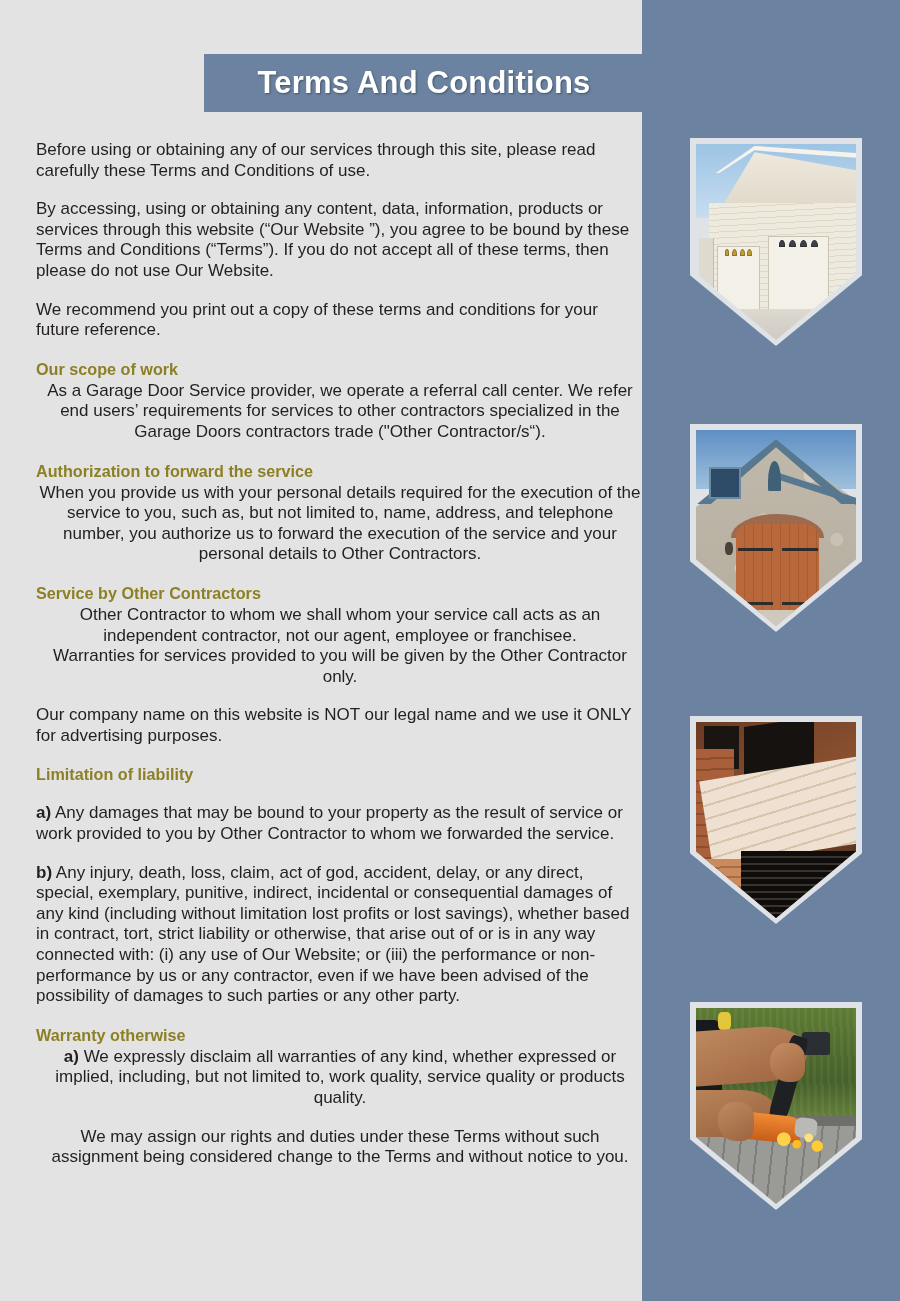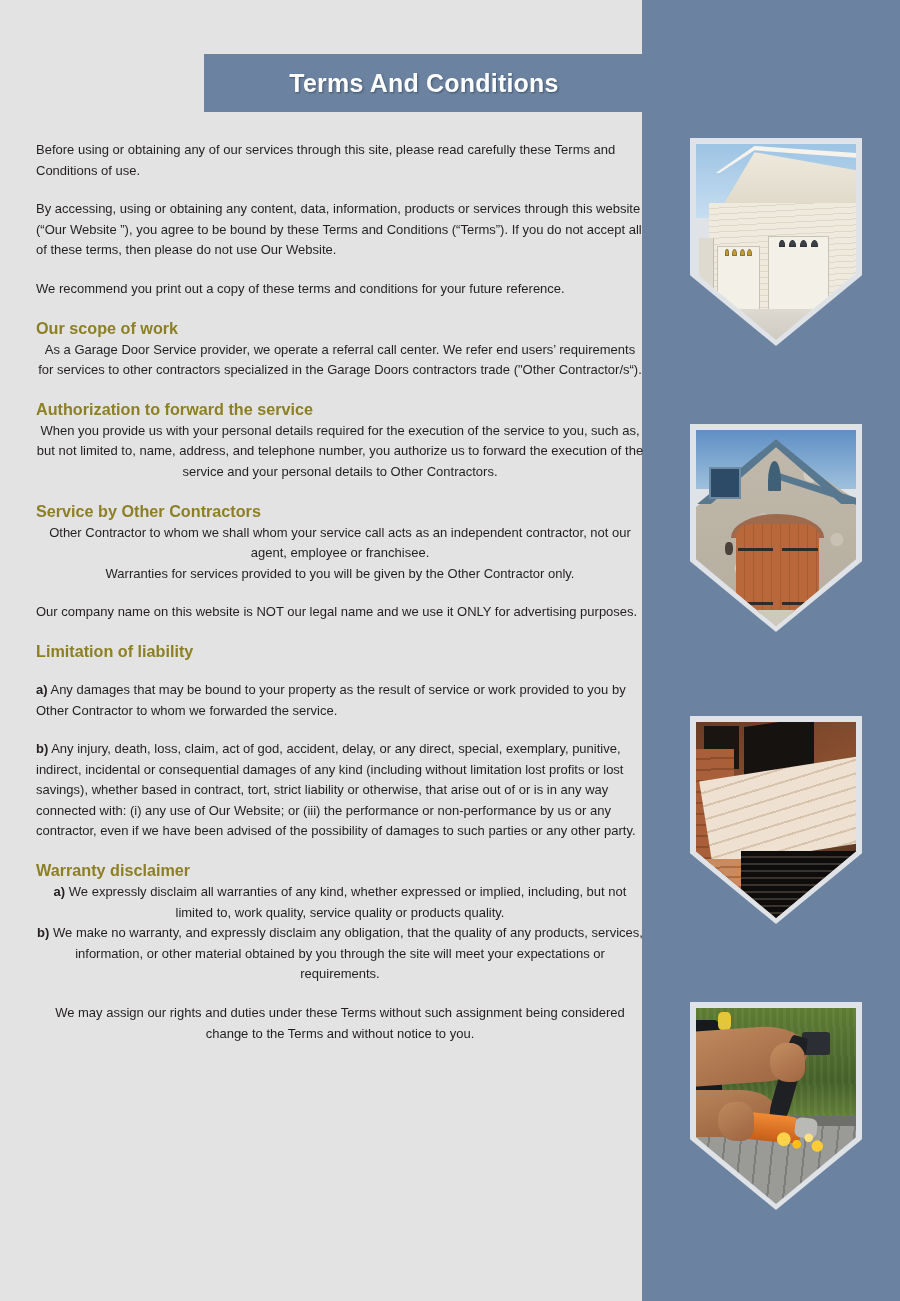--- a/index.html
+++ b/index.html
@@ -58,38 +58,38 @@
   }
   #banner-title {
     position: absolute;
     left: 0;
     top: 0;
     width: 440px;
     height: 64px;
     line-height: 58px;
     text-align: center;
     color: #ffffff;
-    font-size: 25px;
+    font-size: 31px;
     font-weight: bold;
     letter-spacing: 0.2px;
     text-shadow: 1px 1px 2px rgba(30,45,65,0.55);
     white-space: nowrap;
   }
 
   
   #doc {
     position: absolute;
     left: 36px;
     top: 140px;
     width: 608px;
     z-index: 3;
   }
 
   .para {
-    font-size: 13px;
+    font-size: 17px;
     line-height: 20.6px;
     color: #231f20;
     margin-bottom: 18px;
     text-align: left;
   }
 
   .section-heading {
     font-size: 16.2px;
     font-weight: bold;
     color: #8d8024;
@@ -414,23 +414,22 @@
 
     <div class="block">
       <div class="section-heading">Limitation of liability</div>
     </div>
 
     <p class="para"><span class="lead">a)</span><span> Any damages that may be bound to your property as the result of service or work provided to you by Other Contractor to whom we forwarded the service.</span></p>
 
     <p class="para"><span class="lead">b)</span><span> Any injury, death, loss, claim, act of god, accident, delay, or any direct, special, exemplary, punitive, indirect, incidental or consequential damages of any kind (including without limitation lost profits or lost savings), whether based in contract, tort, strict liability or otherwise, that arise out of or is in any way connected with: (i) any use of Our Website; or (iii) the performance or non-performance by us or any contractor, even if we have been advised of the possibility of damages to such parties or any other party.</span></p>
 
     <div class="block">
-      <div class="section-heading">Warranty disclaimer</div>
+      <div class="section-heading">Warranty otherwise</div>
       <p class="para"><span class="lead">a)</span><span> We expressly disclaim all warranties of any kind, whether expressed or implied, including, but not limited to, work quality, service quality or products quality.</span></p>
-      <p class="para"><span class="lead">b)</span><span> We make no warranty, and expressly disclaim any obligation, that the quality of any products, services, information, or other material obtained by you through the site will meet your expectations or requirements.</span></p>
     </div>
 
     <div class="block">
       <p class="para">We may assign our rights and duties under these Terms without such assignment being considered change to the Terms and without notice to you.</p>
     </div>
 
   </div>
 
   <div class="shield-wrap" id="shield-1">
     <div class="shield-frame"></div>

